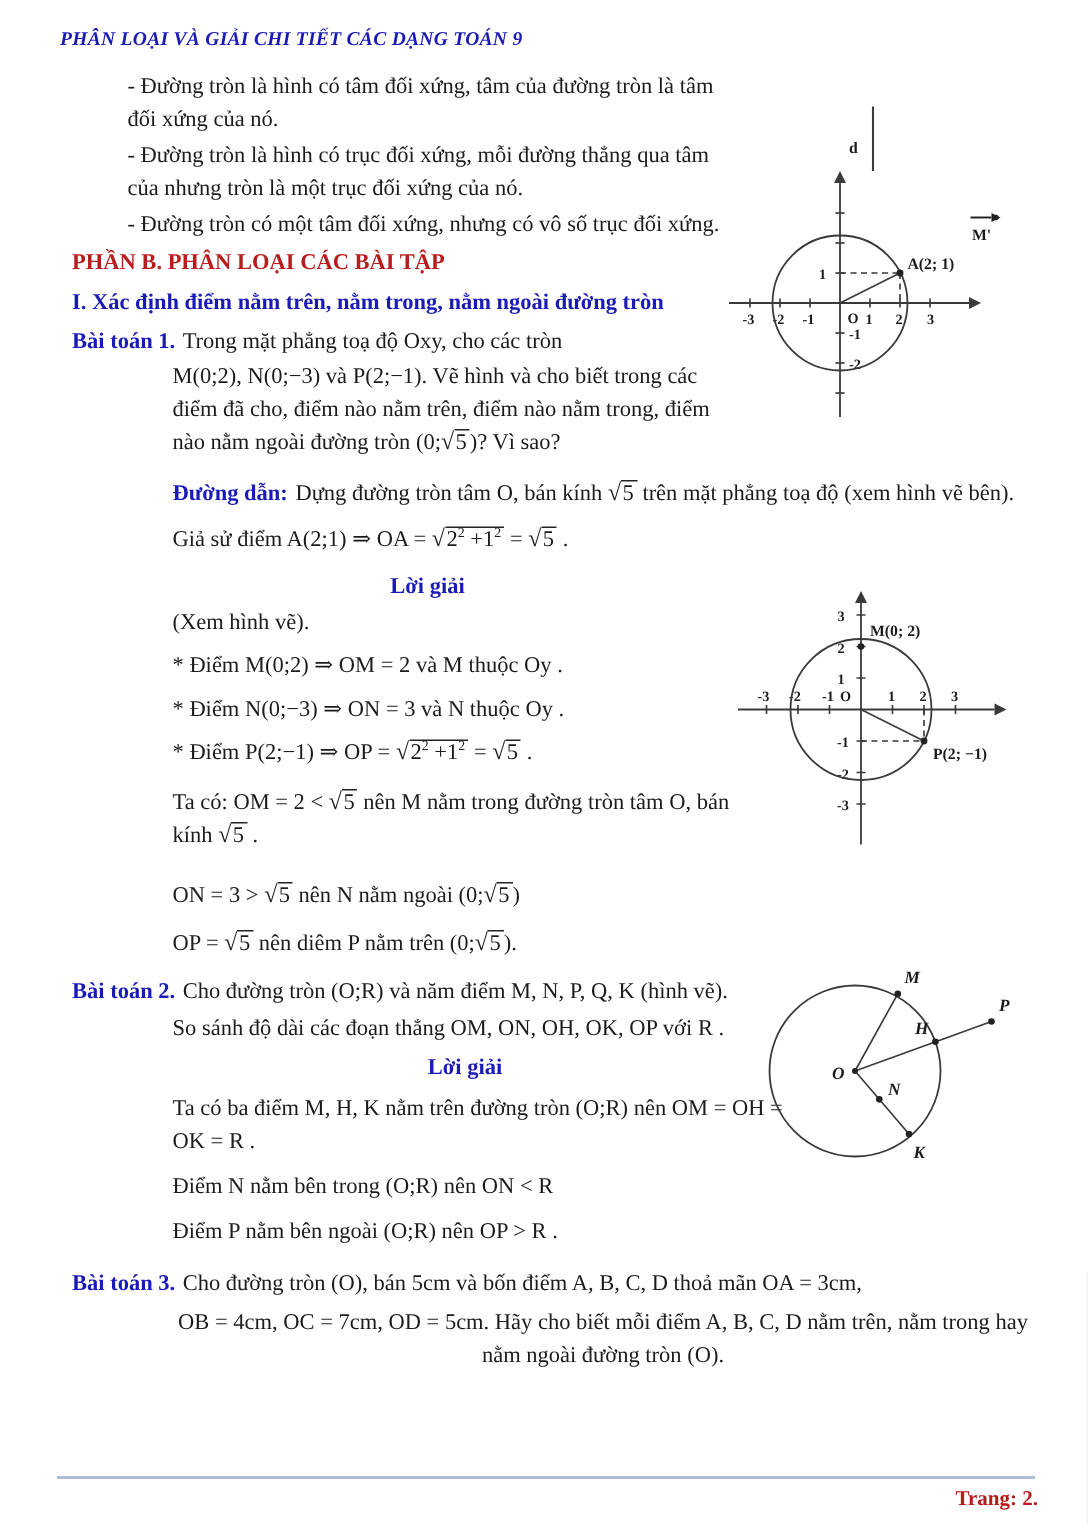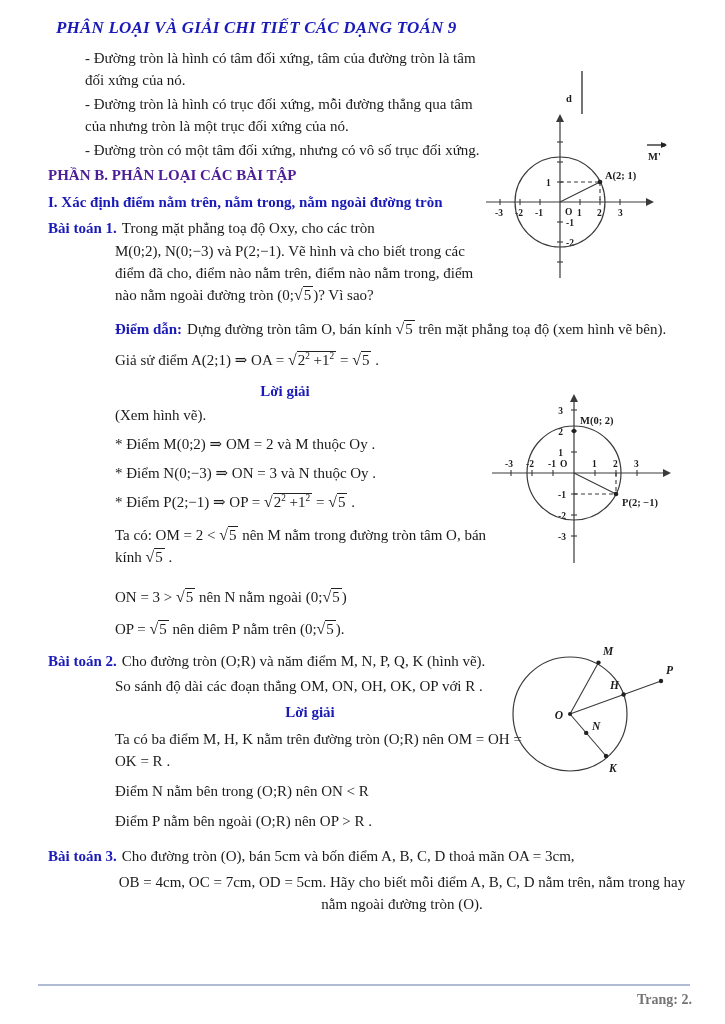--- a/index.html
+++ b/index.html
@@ -3,23 +3,23 @@
 <meta charset="utf-8">
 <style>
   html,body{margin:0;padding:0;background:#e8e8e8;}
   .page{
     position:relative;width:725px;height:1024px;background:#ffffff;
     font-family:"Liberation Serif","DejaVu Serif",serif;
     color:#1b1b1b;overflow:hidden;margin:0 auto;
   }
   .abs{position:absolute;}
   .t{font-size:15px;line-height:22px;}
-  .hdr{left:56px;top:18px;font-size:17px;font-weight:bold;font-style:italic;color:#1a1ab8;letter-spacing:.2px;font-family:Liberation Serif, serif;}
+  .hdr{left:40px;top:18px;font-size:13px;font-weight:bold;font-style:italic;color:#1a1ab8;letter-spacing:.2px;font-family:Liberation Serif, serif;}
   .blue{color:#1a1ab8;font-weight:bold;}
-  .red{color:#4c1d95;font-weight:bold;}
+  .red{color:#b91c1c;font-weight:bold;}
   .lbl{margin-right:5px;}
   p{margin:0 0 2px 0;}
   .sol p{margin:0 0 7px 0;}
   .center{text-align:center;}
   sup{font-size:.62em;line-height:0;}
   .rt{white-space:nowrap;}
   .rx{font-style:normal;font-size:1.06em;}
   .rd{border-top:1.4px solid #222;padding:0 2px 0 1px;}
   .bullets{left:85px;top:47px;width:397px;}
   .partb{left:48px;top:164px;}
@@ -35,21 +35,21 @@
   .sol1d{left:115px;top:618px;width:420px;}
   .p2head{left:48px;top:650px;width:580px;}
   .p2line2{left:115px;top:675px;width:520px;}
   .lg2{left:30px;top:701px;width:560px;}
   .sol2a{left:115px;top:728px;width:408px;}
   .sol2b{left:115px;top:780px;width:460px;}
   .sol2c{left:115px;top:810px;width:460px;}
   .p3head{left:48px;top:845px;width:650px;}
   .p3body{left:115px;top:871px;width:574px;text-align:center;}
   .footline{left:38px;top:984px;width:652px;border-top:2px solid #b0bcd4;height:0;}
-  .pagenum{right:33px;top:992px;font-size:14px;font-weight:bold;color:#737373;}
+  .pagenum{right:33px;top:992px;font-size:14px;font-weight:bold;color:#b91c1c;}
   .fig{position:absolute;}
   svg text{font-family:"Liberation Serif","DejaVu Serif",serif;fill:#1b1b1b;}
   .tick{font-size:9.5px;font-weight:bold;}
   .ptlabel{font-size:10.5px;font-weight:bold;}
   .itlabel{font-size:11.5px;font-style:italic;font-weight:bold;}
 </style>
 </head>
 <body>
 
 <div class="page">
@@ -64,21 +64,21 @@
 
   <div class="abs t partb red">PHẦN B. PHÂN LOẠI CÁC BÀI TẬP</div>
   <div class="abs t topici blue">I. Xác định điểm nằm trên, nằm trong, nằm ngoài đường tròn</div>
 
   <div class="abs t p1head">
     <b class="blue lbl">Bài toán 1.</b><span>Trong mặt phẳng toạ độ Oxy, cho các tròn</span>
   </div>
   <div class="abs t p1body">M(0;2), N(0;−3) và P(2;−1). Vẽ hình và cho biết trong các điểm đã cho, điểm nào nằm trên, điểm nào nằm trong, điểm nào nằm ngoài đường tròn (0;<span class="rt"><span class="rx">√</span><span class="rd">5</span></span>)? Vì sao?</div>
 
   <div class="abs t guide">
-    <b class="blue lbl">Điểm dẫn:</b><span>Dựng đường tròn tâm O, bán kính <span class="rt"><span class="rx">√</span><span class="rd">5</span></span> trên mặt phẳng toạ độ (xem hình vẽ bên).</span>
+    <b class="blue lbl">Đường dẫn:</b><span>Dựng đường tròn tâm O, bán kính <span class="rt"><span class="rx">√</span><span class="rd">5</span></span> trên mặt phẳng toạ độ (xem hình vẽ bên).</span>
   </div>
   <div class="abs t assume">Giả sử điểm A(2;1) ⇒ OA = <span class="rt"><span class="rx">√</span><span class="rd">2<sup>2</sup> +1<sup>2</sup></span></span> = <span class="rt"><span class="rx">√</span><span class="rd">5</span></span> .</div>
 
   <div class="abs t lg1 center blue">Lời giải</div>
 
   <div class="abs t sol1a sol">
     <p>(Xem hình vẽ).</p>
     <p>* Điểm M(0;2) ⇒ OM = 2 và M thuộc Oy .</p>
     <p>* Điểm N(0;−3) ⇒ ON = 3 và N thuộc Oy .</p>
     <p>* Điểm P(2;−1) ⇒ OP = <span class="rt"><span class="rx">√</span><span class="rd">2<sup>2</sup> +1<sup>2</sup></span></span> = <span class="rt"><span class="rx">√</span><span class="rd">5</span></span> .</p>

